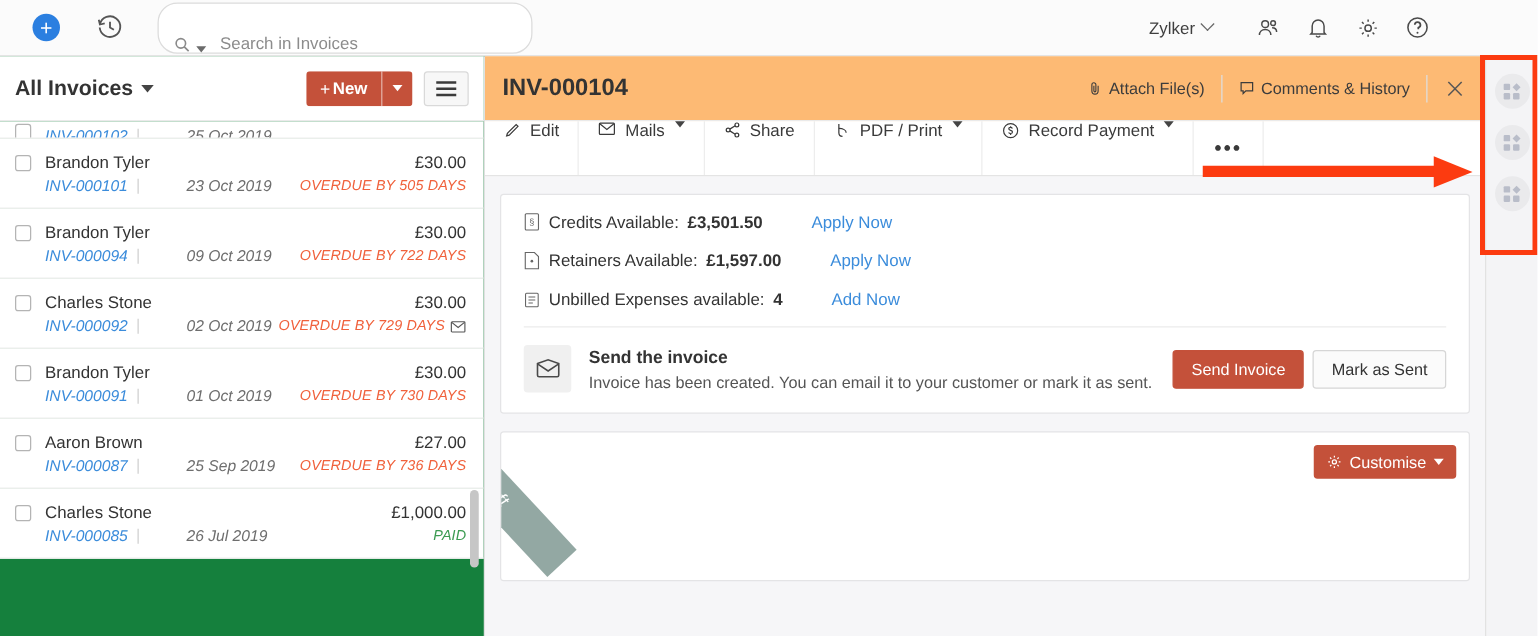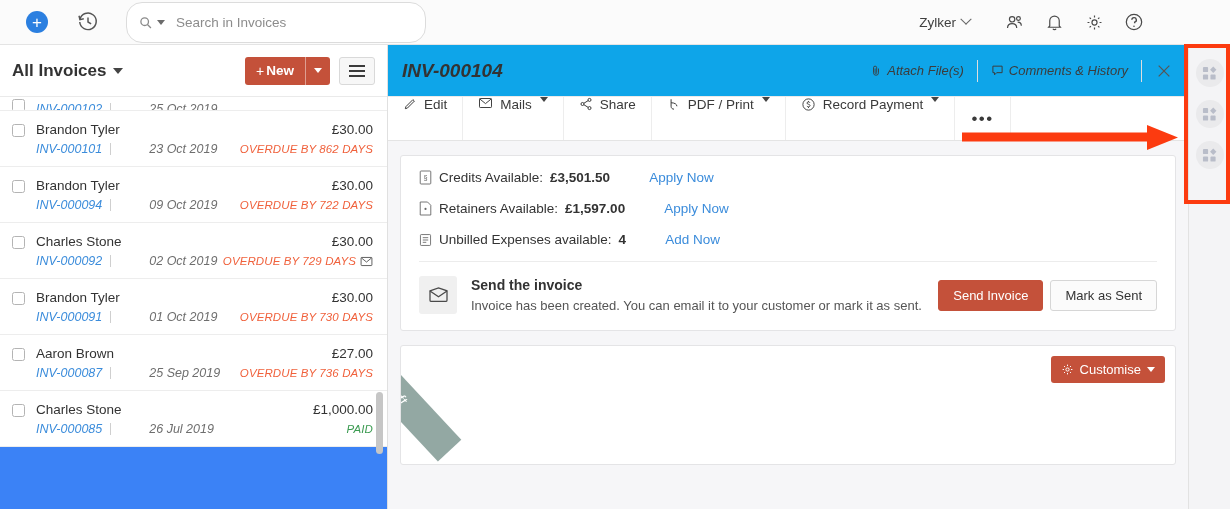--- a/index.html
+++ b/index.html
@@ -26,21 +26,21 @@
     display: flex; align-items: center; justify-content: center;
     font-size: 17px; line-height: 1; font-weight: 400;
     margin-left: 12px;
   }
   .clock-btn { margin-left: 28px; width: 24px; height: 24px; color: #5a5a5a; display:flex; align-items:center; justify-content:center;}
   .search-wrap {
     margin-left: 26px;
     width: 300px; height: 41px;
     background: #fff; border: 1px solid #dcdcdc;
     border-radius: 16px;
-    display: flex; align-items: center;
+    display: flex; align-items: flex-end;
     padding: 0 12px;
   }
   .search-icon { color: #8a8a8a; display:flex; align-items:center; }
   .search-caret {
     margin-left: 5px; width:0; height:0;
     border-left: 4px solid transparent; border-right: 4px solid transparent;
     border-top: 5px solid #6b6b6b;
   }
   .search-input {
     border: none; outline: none; background: transparent;
@@ -55,21 +55,21 @@
   .tb-icon { width: 40px; height: 30px; display: flex; align-items: center; justify-content: center; color: #4a4a4a; }
 
   
   .body { flex: 1; display: flex; min-height: 0; position: relative; }
 
   
   .listpanel {
     width: 388px; flex: 0 0 388px;
     border-right: 1px solid #e0e0e0;
     display: flex; flex-direction: column;
-    background: #3b82f6; min-height: 0;
+    background: #15803d; min-height: 0;
     position: relative;
   }
   .list-header {
     height: 52px; flex: 0 0 52px;
     display: flex; align-items: center;
     padding: 0 12px 0 12px;
     border-bottom: 1px solid #eaeaea;
     background: #fff;
   }
   .list-title { font-size: 17px; font-weight: bold; color: #333; display: flex; align-items: center; gap: 7px; }
@@ -117,22 +117,22 @@
   .st-paid { color: #3c9b52; }
   .mail-ico { margin-left: 4px; color: #555; display: inline-flex; }
 
   .vscroll-track { position: absolute; right: 2px; top: 0; bottom: 0; width: 7px; }
   .vscroll-thumb { position: absolute; right: 2px; width: 7px; border-radius: 4px; background: #c6c6c6; }
 
   
   .detail { flex: 1; display: flex; flex-direction: column; min-width: 0; background: #f6f6f8; position: relative; }
   .detail-head {
     height: 52px; flex: 0 0 52px;
-    background: #0ea5e9; border-bottom: 1px solid #eaeaea;
-    display: flex; align-items: center; padding: 0 0 0 14px; font-style: italic;
+    background: #fdba74; border-bottom: 1px solid #eaeaea;
+    display: flex; align-items: center; padding: 0 0 0 14px;
   }
   .inv-title { font-size: 19px; font-weight: bold; color: #333; }
   .dh-right { margin-left: auto; display: flex; align-items: center; height: 100%; }
   .dh-item {
     display: flex; align-items: center; gap: 5px;
     font-size: 13px; color: #3c3c3c;
     padding: 0 13px; height: 22px;
     border-right: 1px solid #dedede;
   }
   .dh-item:last-child { border-right: none; }
@@ -311,21 +311,21 @@
               <div class="cbox"></div>
               <div class="inv-main">
                 <div class="inv-line1">
                   <span class="inv-name">Brandon Tyler</span>
                   <span class="inv-amount">£30.00</span>
                 </div>
                 <div class="inv-line2">
                   <span class="inv-no">INV-000101</span>
                   <span class="sep"></span>
                   <span class="inv-date">23 Oct 2019</span>
-                  <span class="inv-status st-overdue">OVERDUE BY 862 DAYS</span>
+                  <span class="inv-status st-overdue">OVERDUE BY 505 DAYS</span>
                 </div>
               </div>
             </div>
             <div class="inv-row">
               <div class="cbox"></div>
               <div class="inv-main">
                 <div class="inv-line1">
                   <span class="inv-name">Brandon Tyler</span>
                   <span class="inv-amount">£30.00</span>
                 </div>

